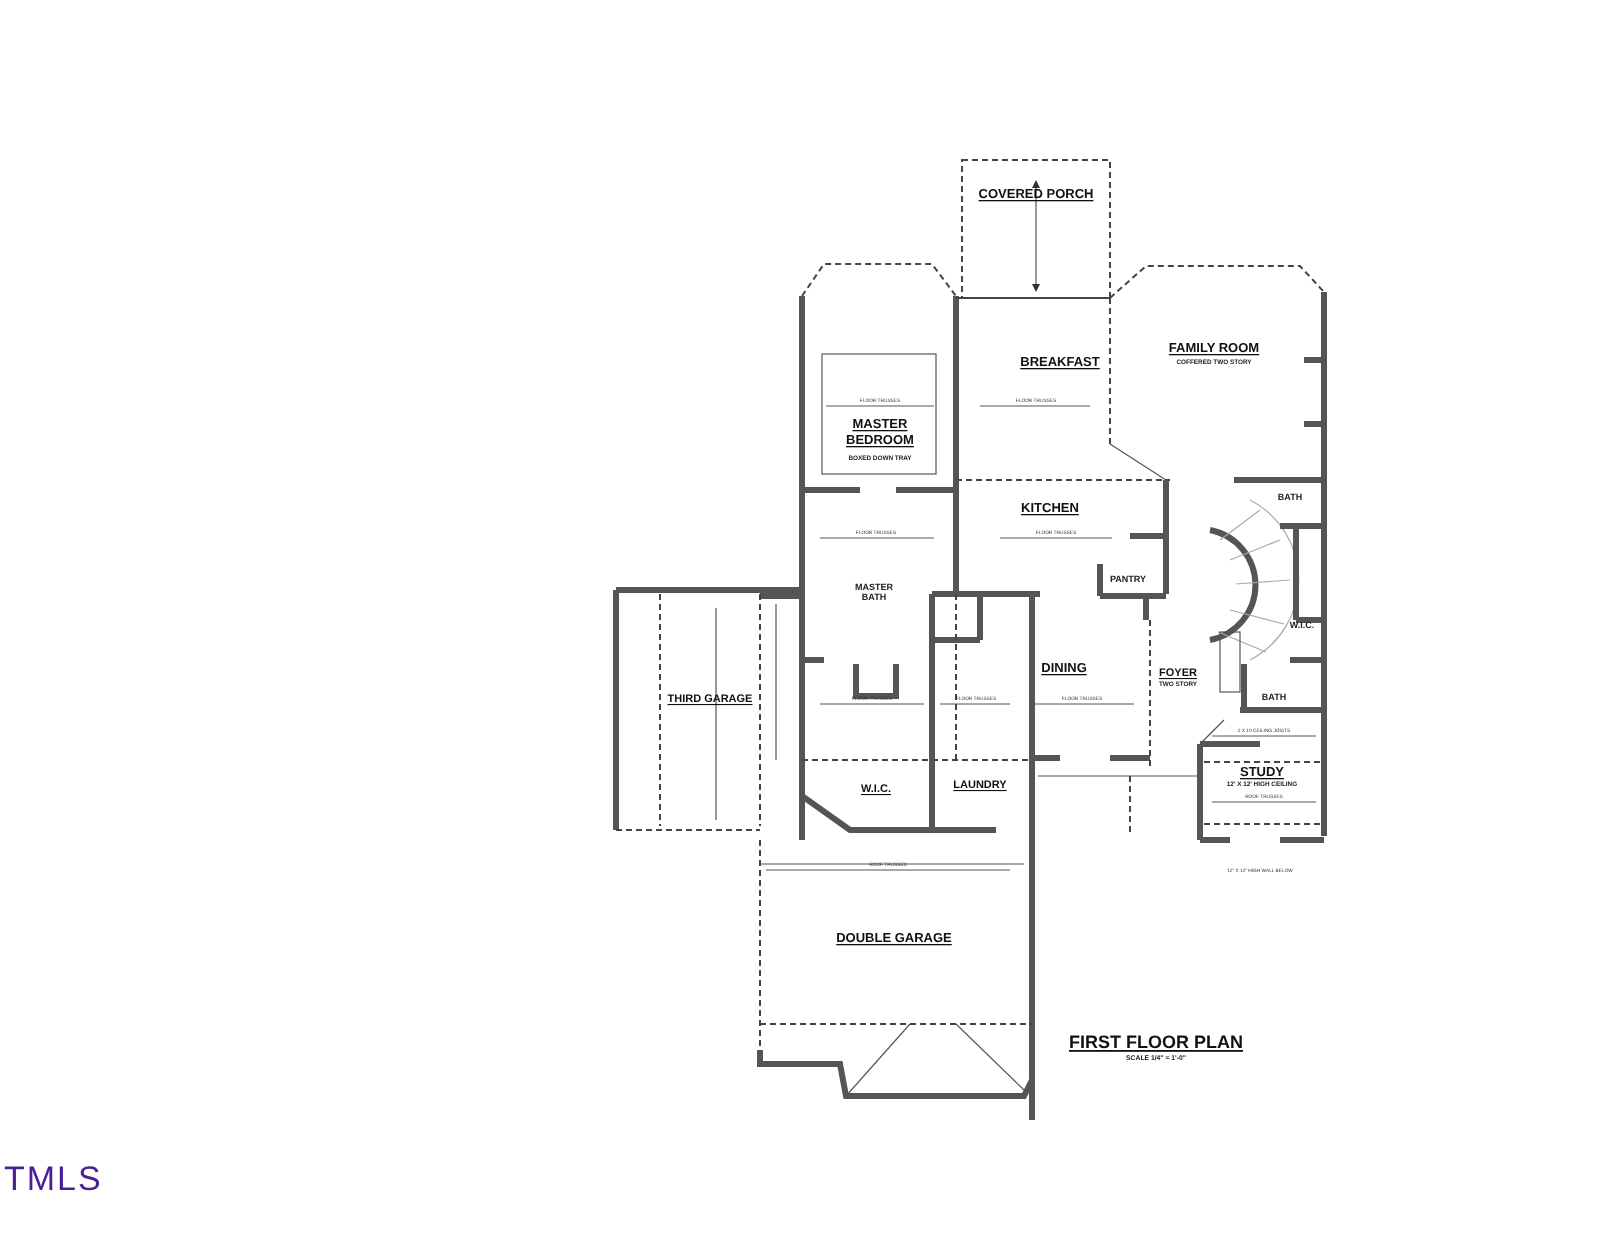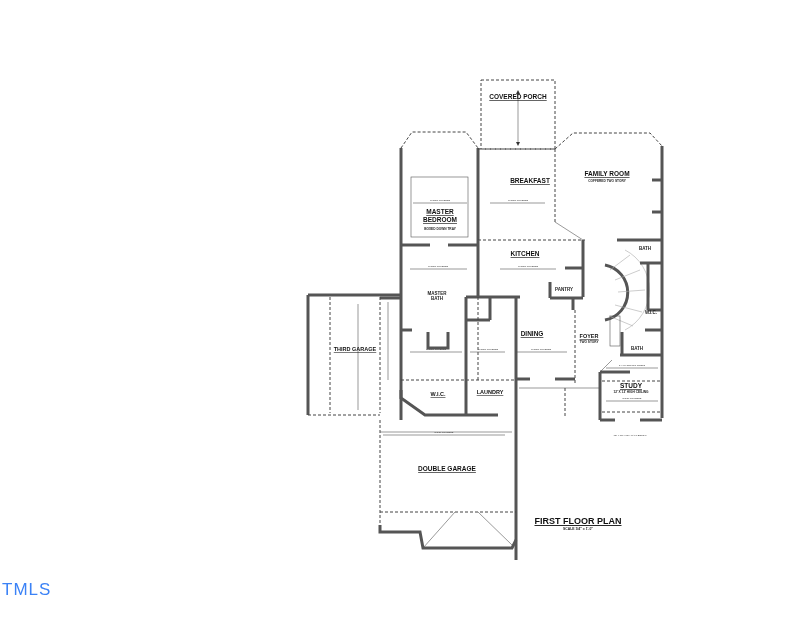--- a/index.html
+++ b/index.html
@@ -7,21 +7,21 @@
   #plan { position:absolute; left:0; top:0; width:800px; height:618px; }
   .wall { stroke:#555; stroke-width:3; fill:none; }
   .dash { stroke:#444; stroke-width:1; stroke-dasharray:3,2; fill:none; }
   .thin { stroke:#555; stroke-width:0.6; fill:none; }
   .stair { stroke:#aaa; stroke-width:0.6; fill:none; }
   .room-label { font-family:"Liberation Sans", sans-serif; font-weight:bold; font-size:6.5px; fill:#111; text-decoration:underline; }
   .sub-label { font-family:"Liberation Sans", sans-serif; font-weight:bold; font-size:3.2px; fill:#222; }
   .note { font-family:"Liberation Sans", sans-serif; font-size:2.4px; fill:#333; }
   .title { font-family:"Liberation Sans", sans-serif; font-weight:bold; font-size:9px; fill:#111; text-decoration:underline; }
   .scale { font-family:"Liberation Sans", sans-serif; font-weight:bold; font-size:3.4px; fill:#222; }
-  .wm { position:absolute; left:2px; top:580px; font-family:"Liberation Sans", sans-serif; font-size:17px; color:#3b82f6; letter-spacing:1px;text-align:right; }
+  .wm { position:absolute; left:2px; top:580px; font-family:"Liberation Sans", sans-serif; font-size:17px; color:#4c1d95; letter-spacing:1px;text-align:right; }
 </style>
 </head>
 <body>
 
 <svg id="plan" viewBox="0 0 800 618" xmlns="http://www.w3.org/2000/svg">
 
   <g>
     <rect x="481" y="80" width="74" height="69" class="dash"></rect>
     <line x1="518" y1="92" x2="518" y2="144" class="thin"></line>
     <polygon points="516,94 518,90 520,94" fill="#333"></polygon>

